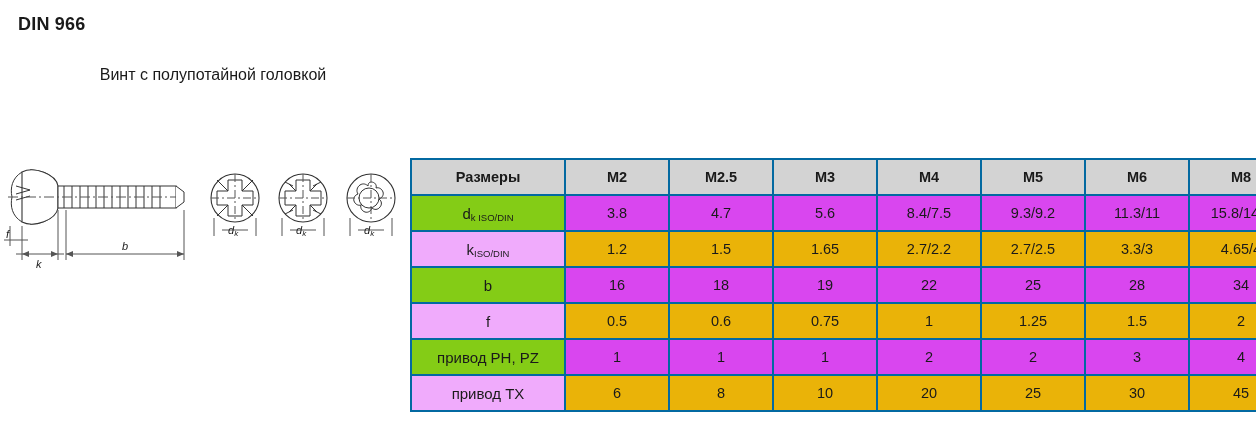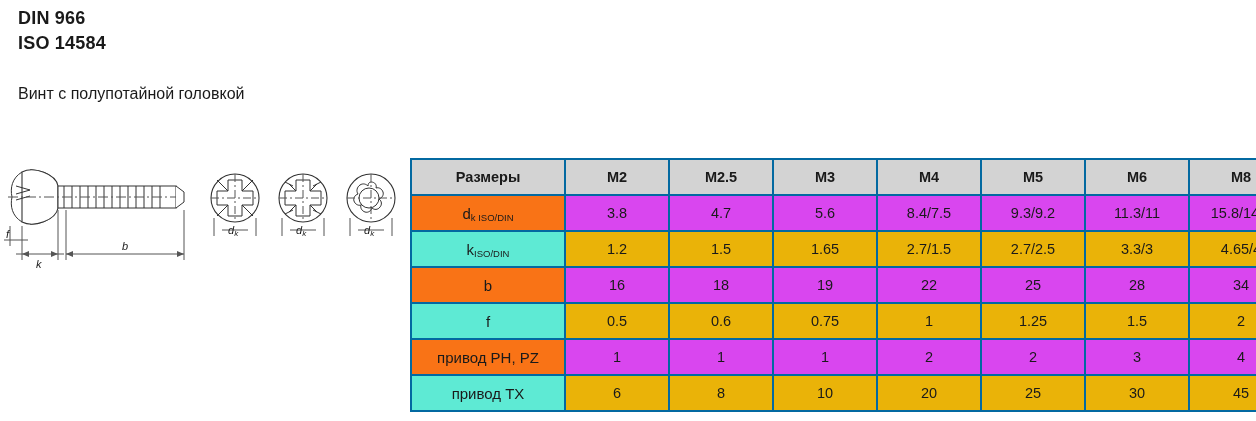--- a/index.html
+++ b/index.html
@@ -13,40 +13,41 @@
     font-family: "Liberation Sans", sans-serif;
     color: #000000;
     position: relative;
     overflow: hidden;
   }
 
   
   .left-col {
     position: absolute;
     left: 18px;
-    top: 6px;
+    top: 12px;
     width: 390px;
   }
   .std-list {
     margin: 0;
     padding: 0;
     list-style: none;
   }
   .std-list li {
     font-size: 18px;
     font-weight: bold;
     line-height: 25px;
     color: #1a1a1a;
     letter-spacing: 0.2px;
   }
   .subtitle {
     margin-top: 28px;
     font-size: 16px;
     color: #1a1a1a;
     line-height: 20px;
+    text-align: center;
   }
 
   
   .drawing {
     position: absolute;
     left: 0px;
     top: 160px;
     width: 400px;
     height: 120px;
   }
@@ -82,43 +83,42 @@
     background: #e6e6e6;
     font-weight: normal;
   }
   table.dims tbody tr td {
     background: #d946ef;
   }
   table.dims tbody tr.alt td {
     background: #eab308;
   }
   table.dims tbody tr td:first-child {
-    background: #f97316;
+    background: #84cc16;
   }
   table.dims tbody tr.alt td:first-child {
-    background: #5eead4;
+    background: #f0abfc;
   }
   .sub {
     font-size: 9.5px;
     vertical-align: baseline;
     position: relative;
     top: 2px;
   }
   .col-label { width: 148px; }
   .col-val { width: 98px; }
 
   .lbl-main { font-size: 15px; }
 </style>
 </head>
 <body>
 
 <div class="left-col">
   <ul class="std-list">
     <li>DIN 966</li>
-    <li>ISO 14584</li>
   </ul>
   <div class="subtitle">Винт с полупотайной головкой</div>
 </div>
 
 <div class="drawing">
   <svg width="400" height="120" viewBox="0 0 400 120" xmlns="http://www.w3.org/2000/svg">
     <g stroke="#333333" fill="none" stroke-width="1">
 
       <path d="M30,10 C44,10 56,17 56,25 L56,30 C56,36 48,40 38,40 L30,40" fill="#ffffff" stroke="#333333"></path>
       <path d="M30,64 C44,64 56,57 56,49 L56,44 C56,38 48,34 38,34 L30,34" fill="#ffffff" stroke="#333333"></path>
@@ -251,21 +251,21 @@
         <td>9.3/9.2</td>
         <td>11.3/11</td>
         <td>15.8/14.5</td>
       </tr>
 
       <tr class="alt">
         <td><span class="lbl-main">k</span><span class="sub">ISO/DIN</span></td>
         <td>1.2</td>
         <td>1.5</td>
         <td>1.65</td>
-        <td>2.7/1.5</td>
+        <td>2.7/2.2</td>
         <td>2.7/2.5</td>
         <td>3.3/3</td>
         <td>4.65/4</td>
       </tr>
 
       <tr>
         <td><span class="lbl-main">b</span></td>
         <td>16</td>
         <td>18</td>
         <td>19</td>

